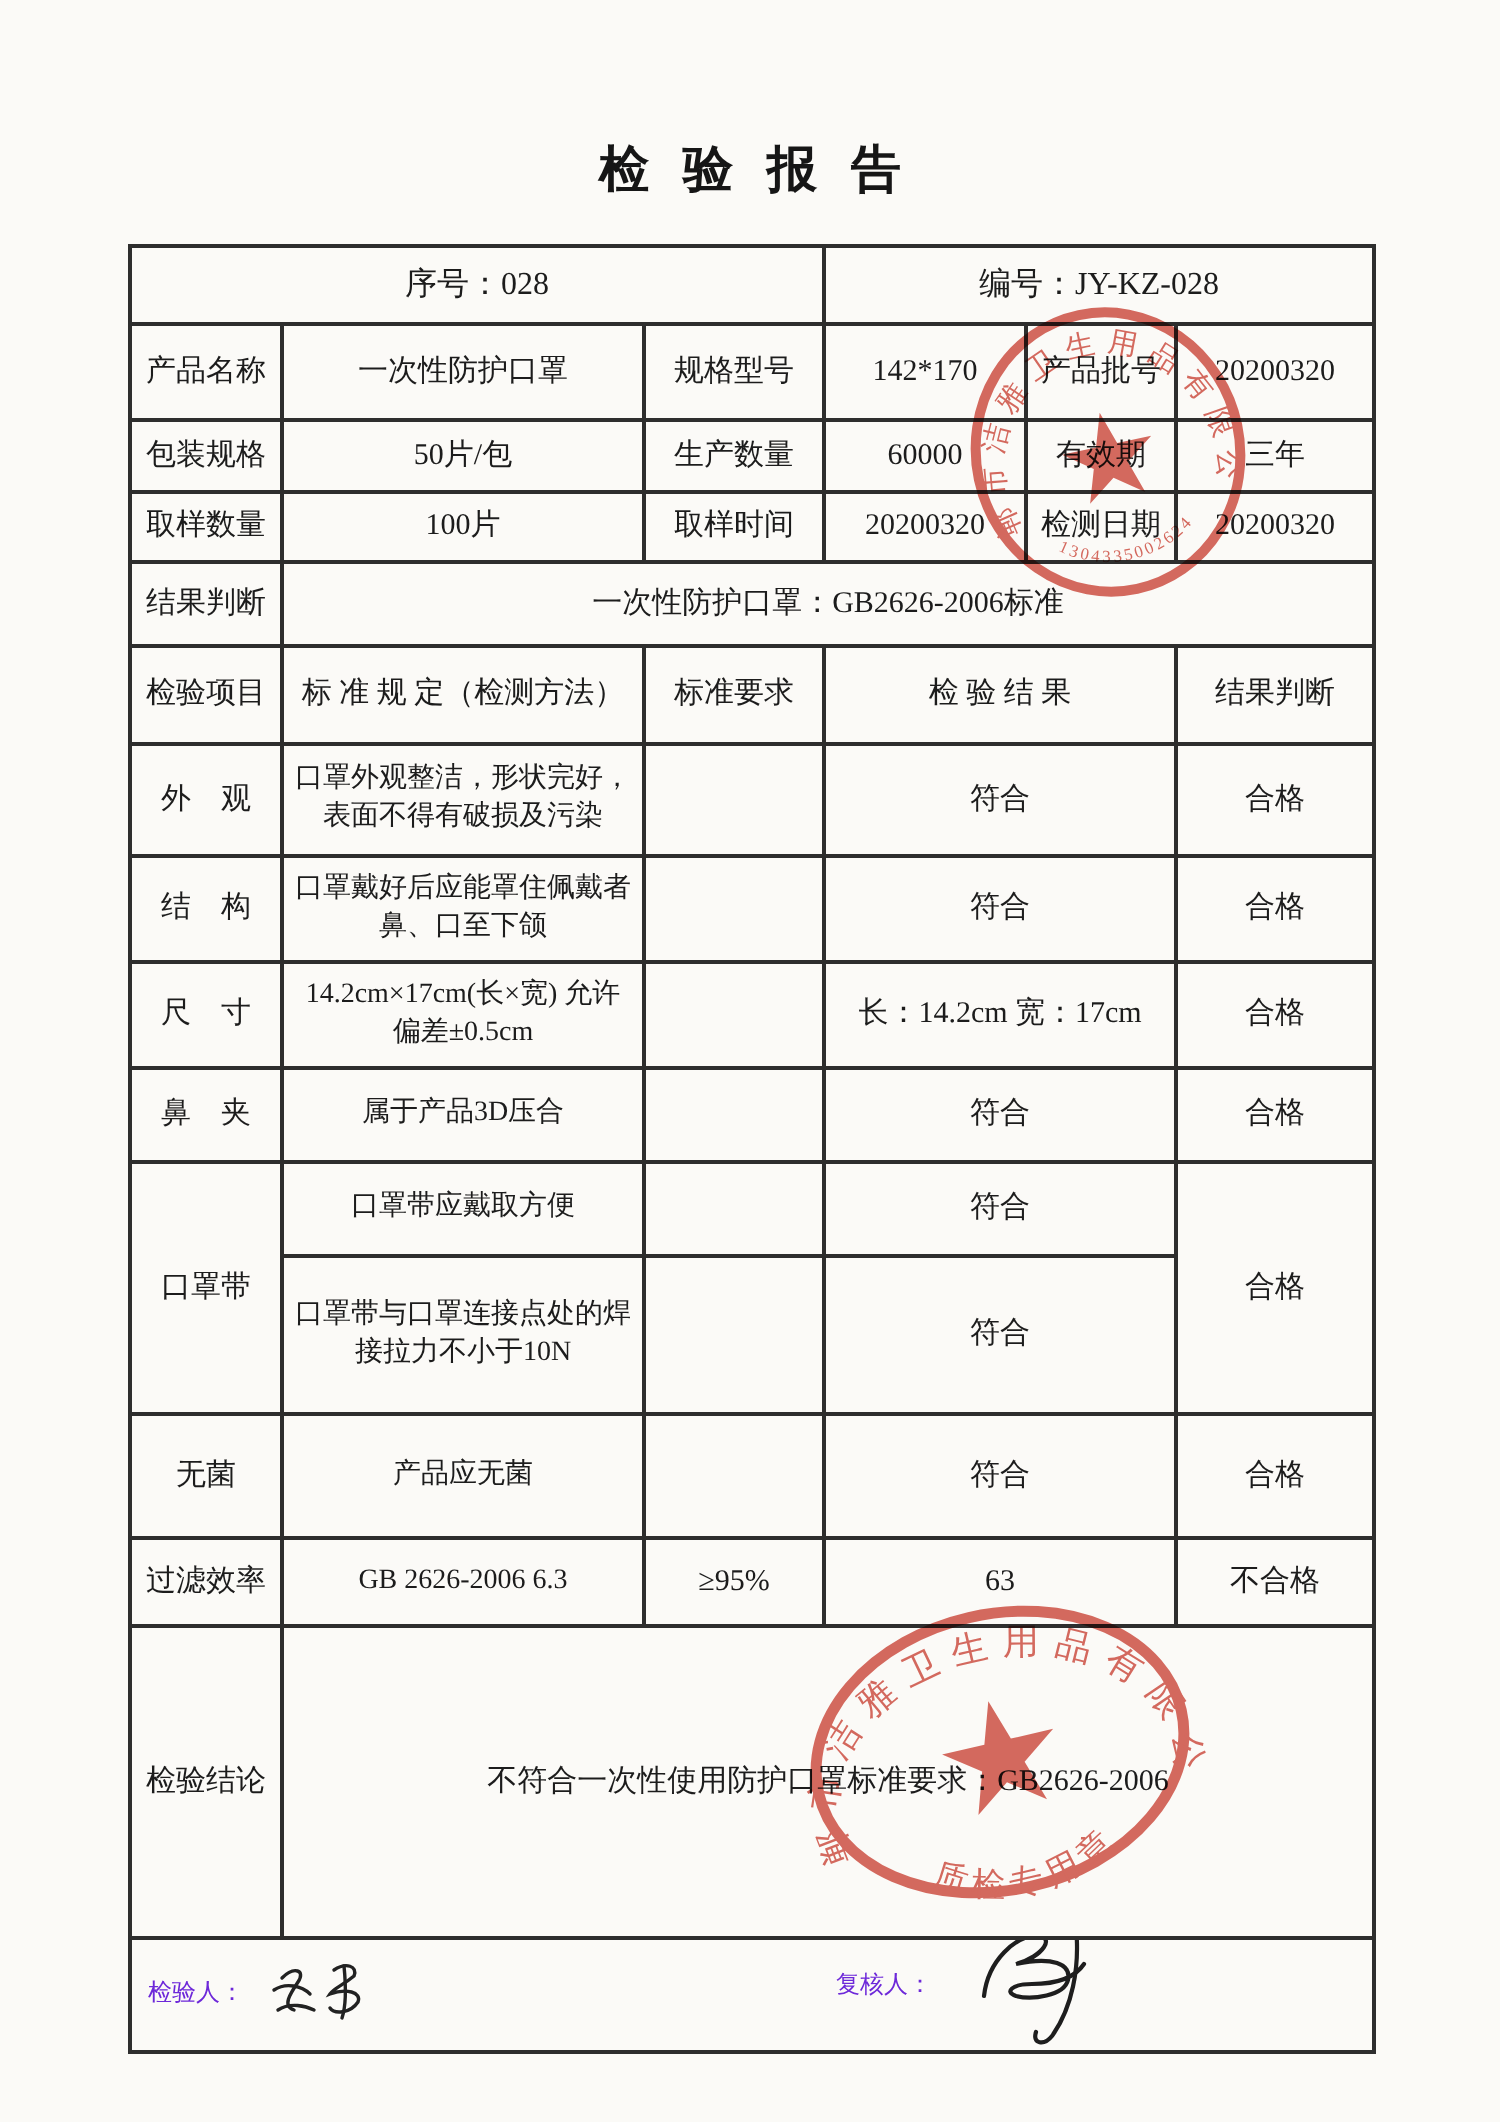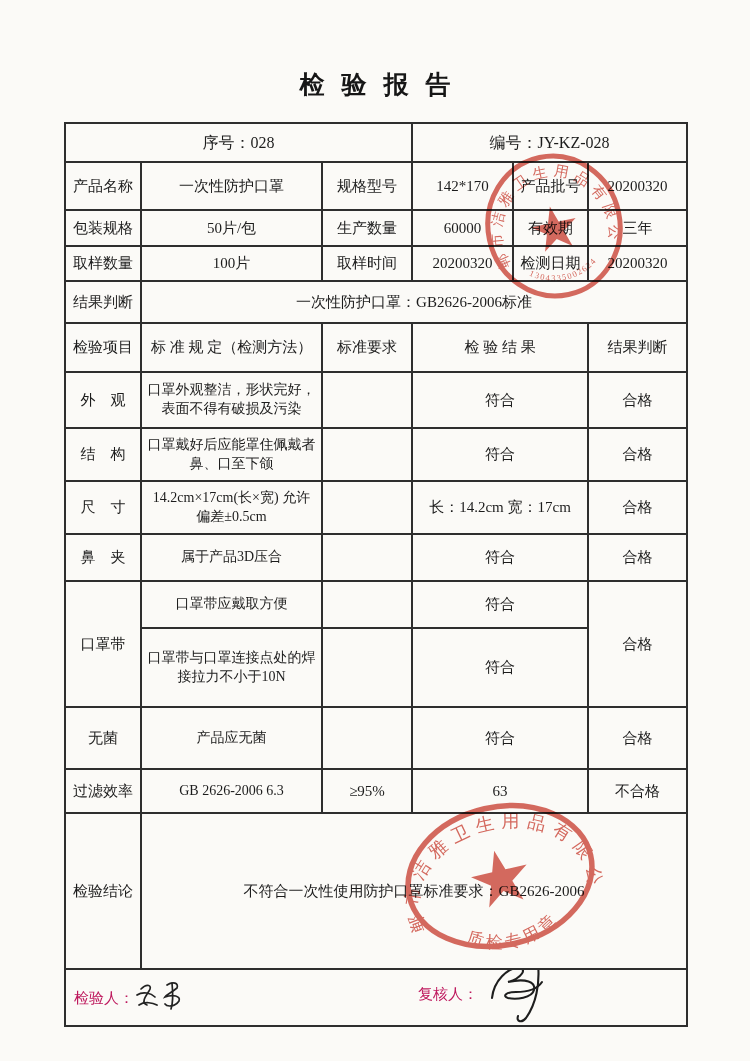--- a/index.html
+++ b/index.html
@@ -21,21 +21,21 @@
   }
   table.report td{
     border:2px solid #2e2e2e;
     text-align:center;vertical-align:middle;
     padding:2px 4px;line-height:1.35;
     overflow:hidden;
   }
   td.left{text-align:left;padding-left:9px;font-size:16px;}
   td.small{font-size:14px;}
   .sig-cell{position:relative;text-align:left;}
-  .sig-label{position:absolute;font-size:15px;color:#be185d;}
+  .sig-label{position:absolute;font-size:12px;color:#6d28d9;}
   .insp-label{left:8px;top:18px;}
   .rev-label{left:352px;top:14px;}
   .sig-svg{position:absolute;}
   .insp-sig{left:66px;top:8px;}
   .rev-sig{left:410px;top:-14px;}
   .stamp{
     position:absolute;
     mix-blend-mode:multiply;
     opacity:.82;
     pointer-events:none;

